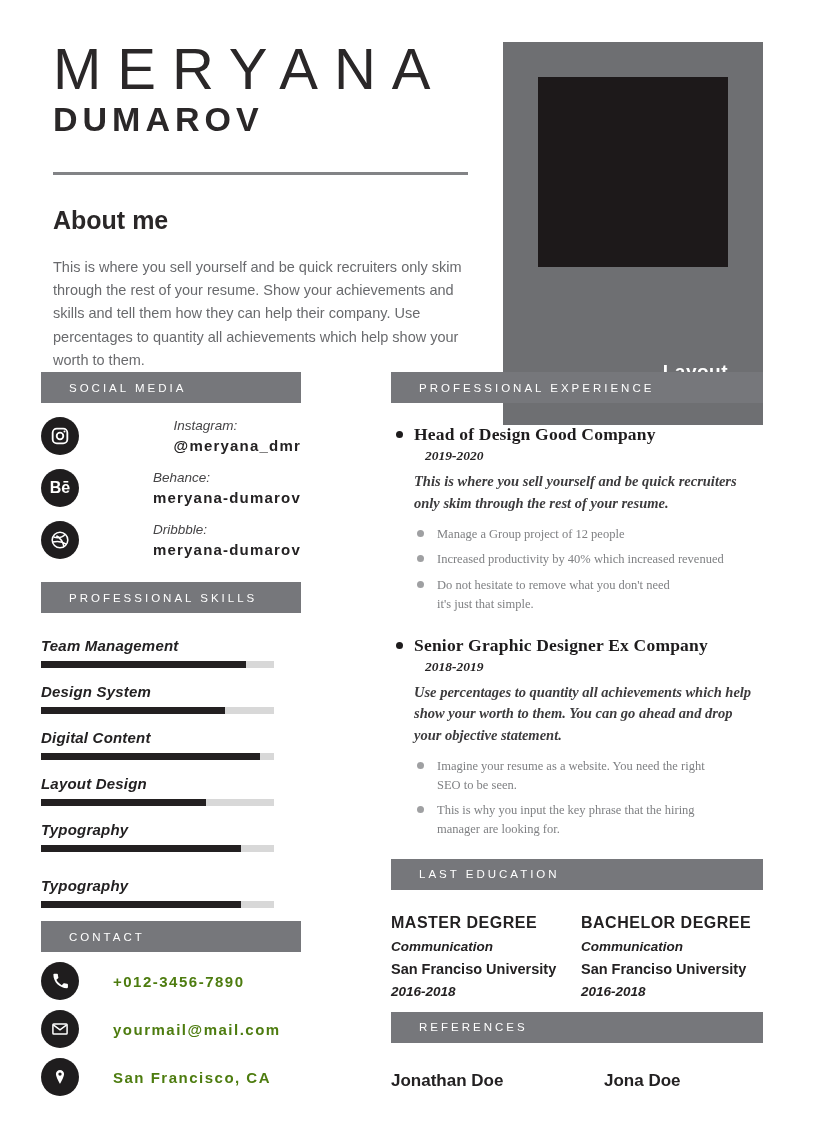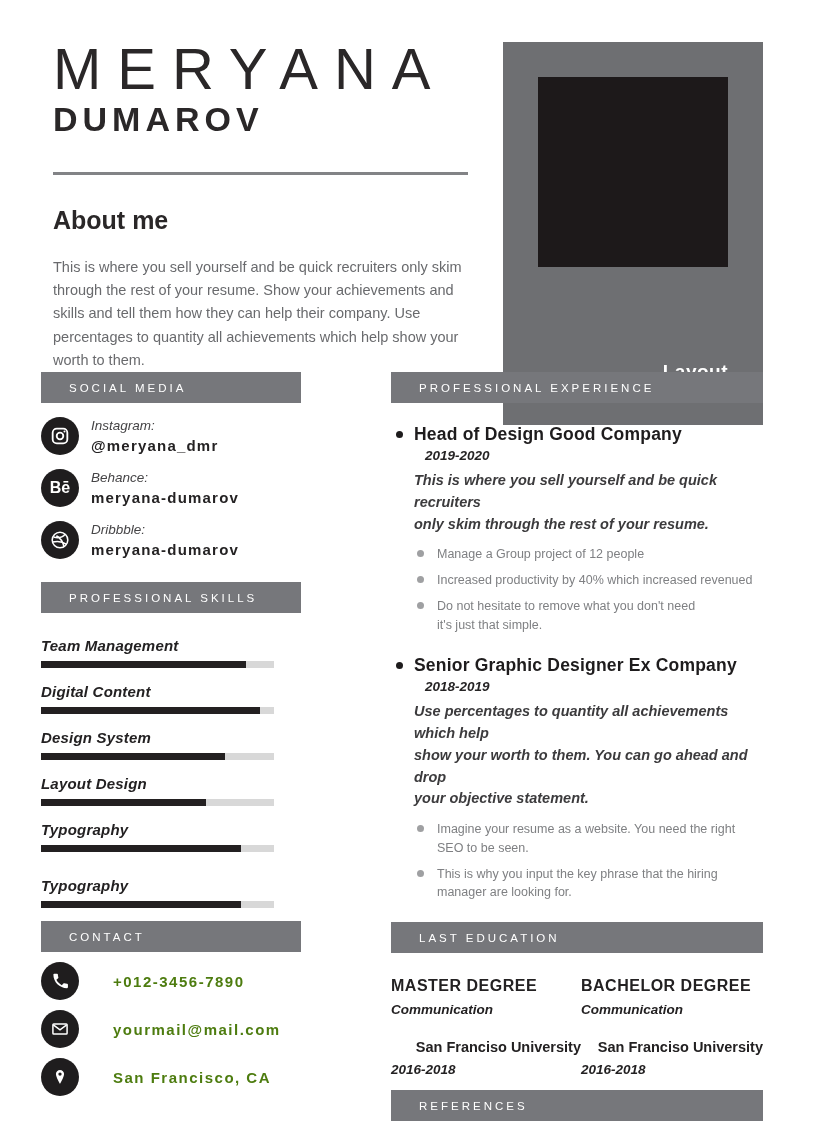--- a/index.html
+++ b/index.html
@@ -23,21 +23,21 @@
                 font-size:19px; font-weight:700; line-height:1.35; letter-spacing:.5px; }
 
   
   .left-col  { position:absolute; left:41px;  top:372px; width:260px; }
   .right-col { position:absolute; left:391px; top:372px; width:372px; }
 
   .bar { height:31px; background:#76777b; color:#ffffff; font-size:11.5px; letter-spacing:3px;
          display:flex; align-items:center; padding-left:28px; font-weight:400; }
 
   
-  .s-row { display:flex; align-items:flex-start; gap:12px; margin-top:14px; }
+  .s-row { display:flex; align-items:flex-start; gap:1px; margin-top:14px;justify-content:space-between; }
   .icon-circle { width:38px; height:38px; border-radius:50%; background:#1f1d1e; flex:none;
                  display:flex; align-items:center; justify-content:center; }
   .icon-circle svg { display:block; }
   .be-text { color:#fff; font-weight:700; font-size:16px; letter-spacing:0; }
   .s-label { font-style:italic; font-size:13.5px; color:#454446; line-height:1.3; }
   .s-value { font-weight:700; font-size:15px; letter-spacing:1.2px; color:#242223; margin-top:2px; }
 
   
   .skills-bar-header { margin-top:23px; }
   .skill { margin-top:24px; }
@@ -47,38 +47,38 @@
   .skill-fill  { height:7px; background:#232021; }
   .skill.extra-gap { margin-top:25px; }
 
   
   .contact-bar-header { margin-top:13px; }
   .c-row { display:flex; align-items:center; gap:34px; margin-top:10px; }
   .c-row:first-of-type { margin-top:16px; }
   .c-value { font-weight:700; font-size:15px; letter-spacing:1.5px; color:#4d7c0f; }
 
   
-  .job { margin-top:21px; }
+  .job { margin-top:21px;font-family:Liberation Serif, serif; }
   .job-head { display:flex; gap:11px; padding-left:5px; align-items:flex-start; }
   .job-dot { width:7px; height:7px; border-radius:50%; background:#1e1c1d; margin-top:7px; flex:none; }
   .job-title { font-size:17.5px; font-weight:800; color:#1e1c1d; letter-spacing:.2px; }
   .job-period { margin:3px 0 0 34px; font-style:italic; font-weight:700; font-size:13.5px; color:#262425; }
   .job-summary { margin:7px 0 0 23px; font-style:italic; font-weight:700; font-size:14.5px;
                  line-height:1.5; color:#3c3b3d; white-space:pre-line; }
   .job-bullets { margin:10px 0 0 26px; list-style:none; }
   .job-bullets li { display:flex; gap:13px; margin-bottom:7px; }
   .sub-dot { width:7px; height:7px; border-radius:50%; background:#9fa0a2; margin-top:5px; flex:none; }
   .sub-text { font-size:12.5px; color:#7f8083; line-height:1.5; white-space:pre-line; }
 
   
   .edu-bar-header { margin-top:20px; }
   .edu-grid { display:grid; grid-template-columns:190px 1fr; margin-top:24px; }
   .edu-degree { font-size:16px; font-weight:800; letter-spacing:.5px; color:#232122; }
   .edu-major  { font-style:italic; font-weight:700; font-size:13.5px; margin-top:7px; }
-  .edu-school { font-weight:700; font-size:14.5px; margin-top:22px;text-align:right; }
+  .edu-school { font-weight:700; font-size:14.5px; margin-top:7px; }
   .edu-period { font-style:italic; font-weight:700; font-size:13.5px; margin-top:7px; }
 
   
   .ref-bar-header { margin-top:13px; }
   .ref-grid { display:grid; grid-template-columns:213px 1fr; margin-top:28px; }
   .ref-name  { font-size:17px; font-weight:800; color:#232122; }
 </style>
 </head>
 <body>
 
@@ -145,29 +145,29 @@
 
     <div class="bar skills-bar-header">PROFESSIONAL SKILLS</div>
 
     <div class="skill">
       <div class="skill-label">Team Management</div>
       <div class="skill-track">
           <div class="skill-fill" style="width: 88%;"></div>
         </div>
     </div>
     <div class="skill">
+      <div class="skill-label">Design System</div>
+      <div class="skill-track">
+          <div class="skill-fill" style="width: 79%;"></div>
+        </div>
+    </div>
+    <div class="skill">
       <div class="skill-label">Digital Content</div>
       <div class="skill-track">
           <div class="skill-fill" style="width: 94%;"></div>
-        </div>
-    </div>
-    <div class="skill">
-      <div class="skill-label">Design System</div>
-      <div class="skill-track">
-          <div class="skill-fill" style="width: 79%;"></div>
         </div>
     </div>
     <div class="skill">
       <div class="skill-label">Layout Design</div>
       <div class="skill-track">
           <div class="skill-fill" style="width: 71%;"></div>
         </div>
     </div>
     <div class="skill">
       <div class="skill-label">Typography</div>

